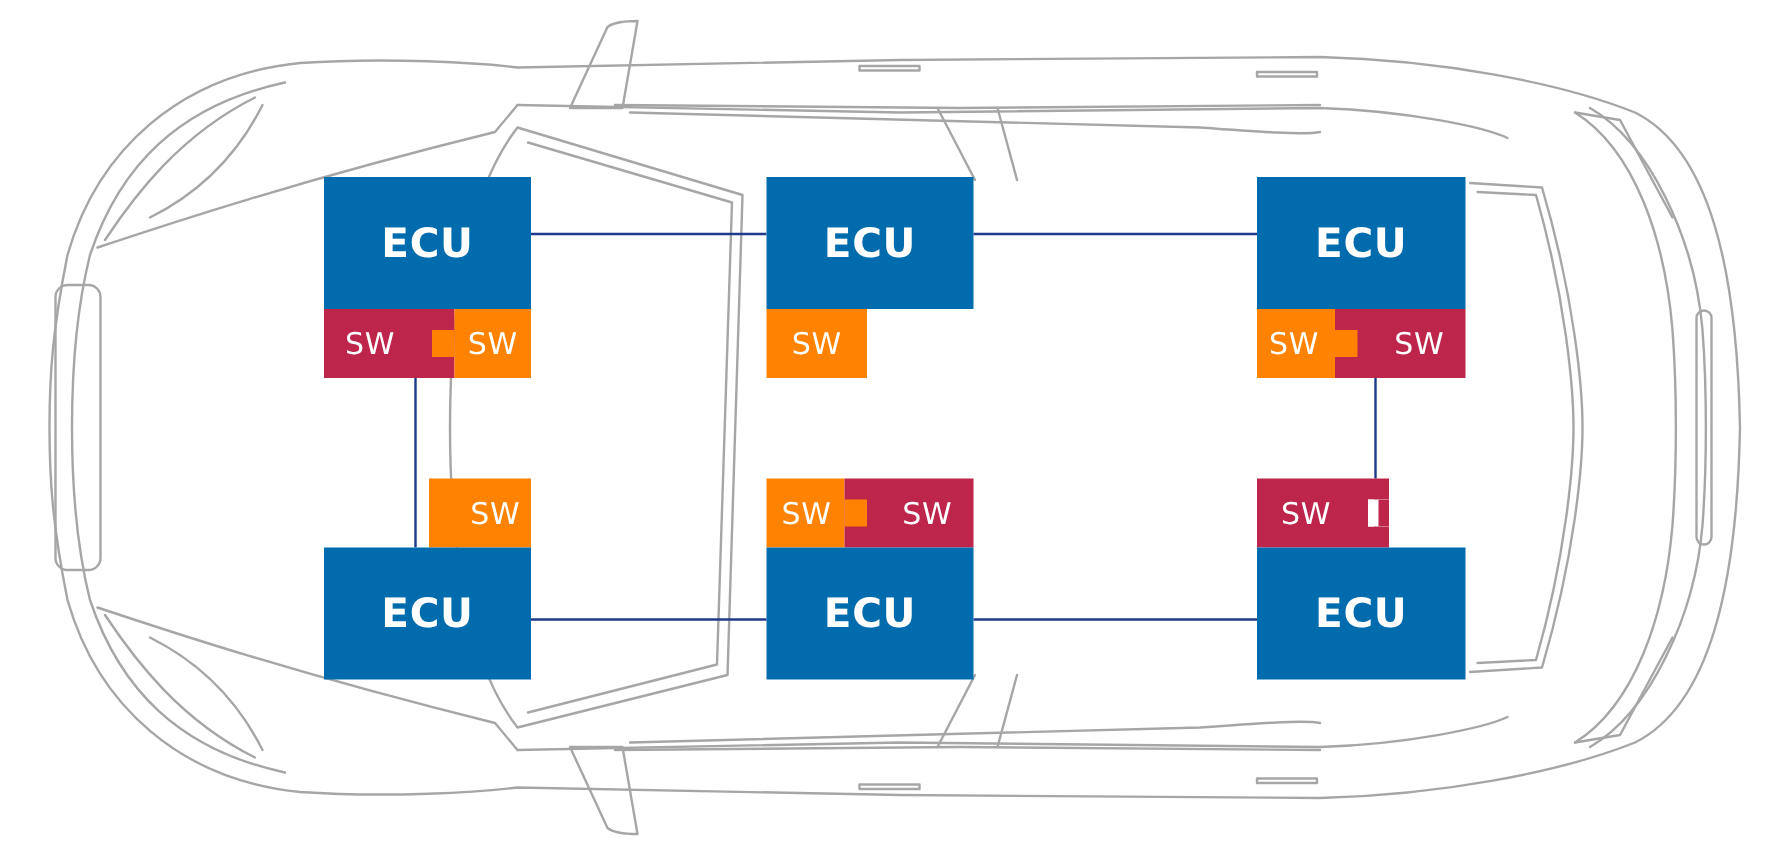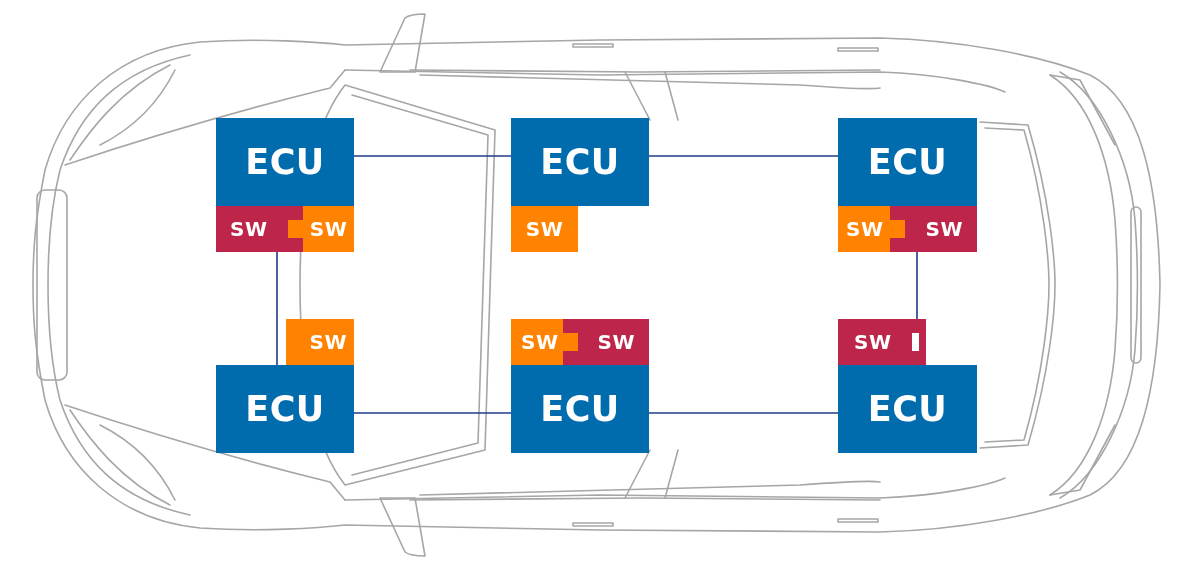--- a/index.html
+++ b/index.html
@@ -2,26 +2,26 @@
 <html><head>
   <meta charset="utf-8">
   <style>
     html, body { margin: 0; padding: 0; background: #ffffff; }
     body { width: 1192px; height: 570px; position: relative; overflow: hidden; font-family: "DejaVu Sans", sans-serif; }
     #car { position: absolute; left: 0; top: 0; width: 1192px; height: 570px; }
     #links { position: absolute; left: 0; top: 0; width: 1192px; height: 570px; }
     .ecu {
       position: absolute; width: 138px; height: 88px;
       display: flex; align-items: center; justify-content: center;
-      color: #ffffff; font-weight: bold; font-size: 35px; letter-spacing: 0.5px;
+      color: #ffffff; font-weight: bold; font-size: 27px; letter-spacing: 0.5px;
     }
     .sw {
       position: absolute; height: 46px;
       display: flex; align-items: center; justify-content: center;
-      color: #ffffff; font-weight: bold; font-size: 20px; letter-spacing: 0.5px;
+      color: #ffffff; font-weight: normal; font-size: 20px; letter-spacing: 0.5px;
     }
     .notch { position: absolute; }
   </style>
 </head>
 <body>
 
 <svg id="car" viewBox="0 0 1192 570" xmlns="http://www.w3.org/2000/svg">
   <g fill="none" stroke="#a6a6a6" stroke-width="1.6" stroke-linejoin="round" stroke-linecap="round">
 
     <path d="M200 42 C 260 38, 320 42, 345 45 L 600 40 L 880 38 C 960 40, 1040 55, 1090 75 C 1140 100, 1158 180, 1160 285 C 1158 390, 1140 470, 1090 495 C 1040 515, 960 530, 880 532 L 600 530 L 345 525 C 320 528, 260 532, 200 528 C 120 520, 65 470, 45 400 C 35 350, 33 320, 33 285 C 33 250, 35 220, 45 170 C 65 100, 120 50, 200 42 Z"></path>

